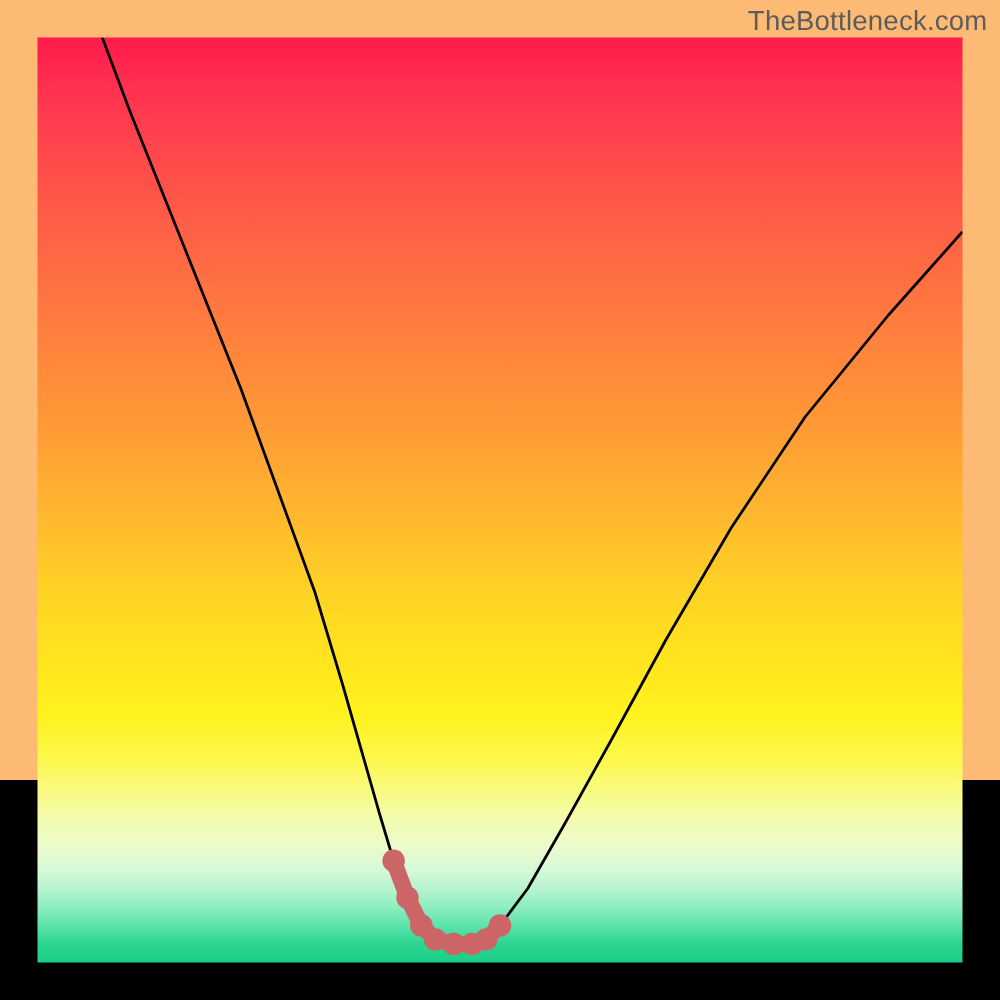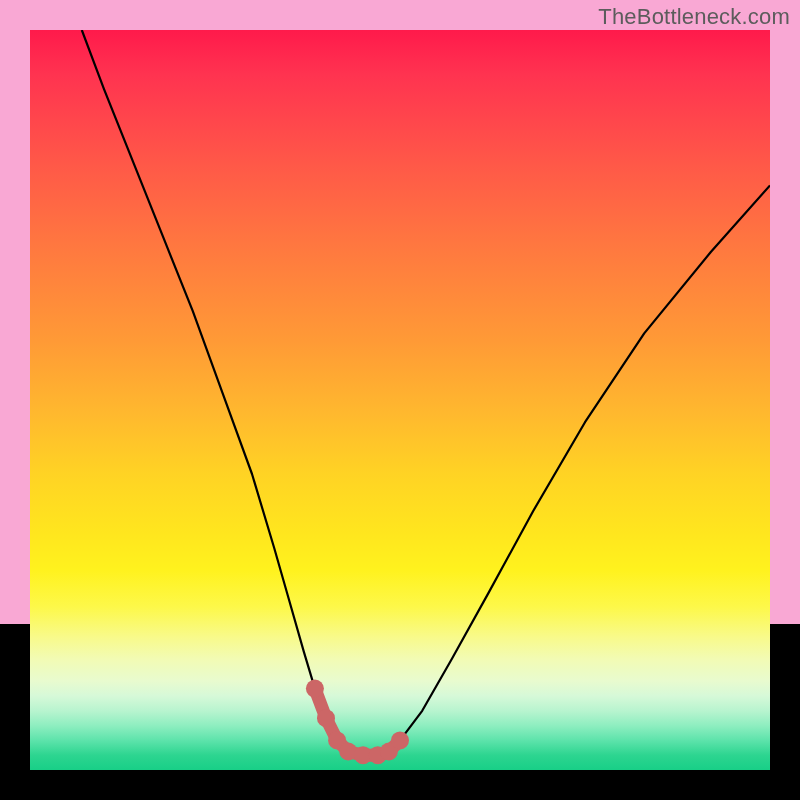--- a/index.html
+++ b/index.html
@@ -10,21 +10,21 @@
     background: #000;
     overflow: hidden;
     font-family: Arial, Helvetica, sans-serif;
   }
   .frame {
     position: absolute;
     left: 0;
     top: 0;
     width: 800px;
     height: 624px;
-    background: #f9a8d4;
+    background: #fdba74;
   }
   .plot {
     position: absolute;
     left: 30px;
     top: 30px;
     width: 740px;
     height: 740px;
     background: linear-gradient(
       to bottom,
       #ff1a4b 0%,

